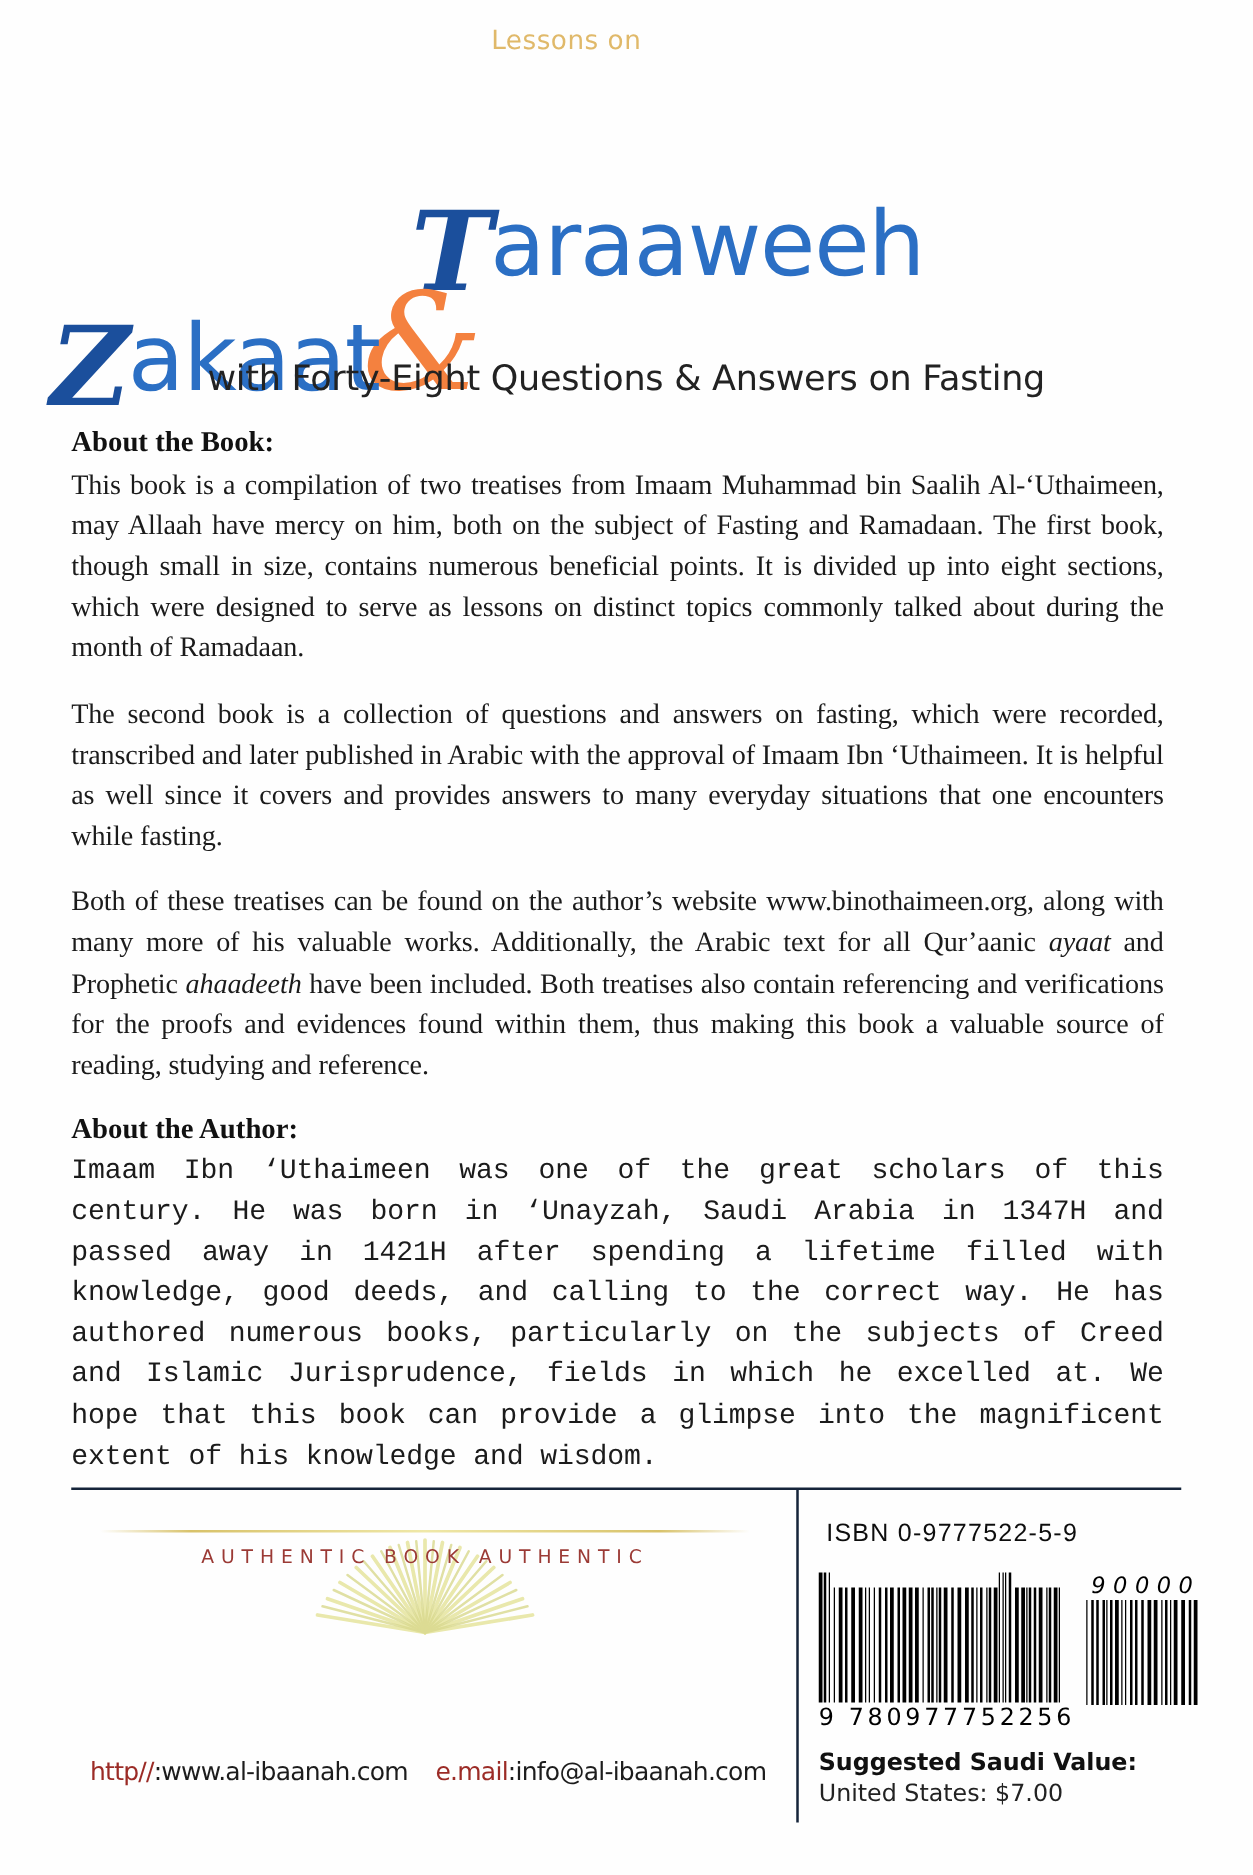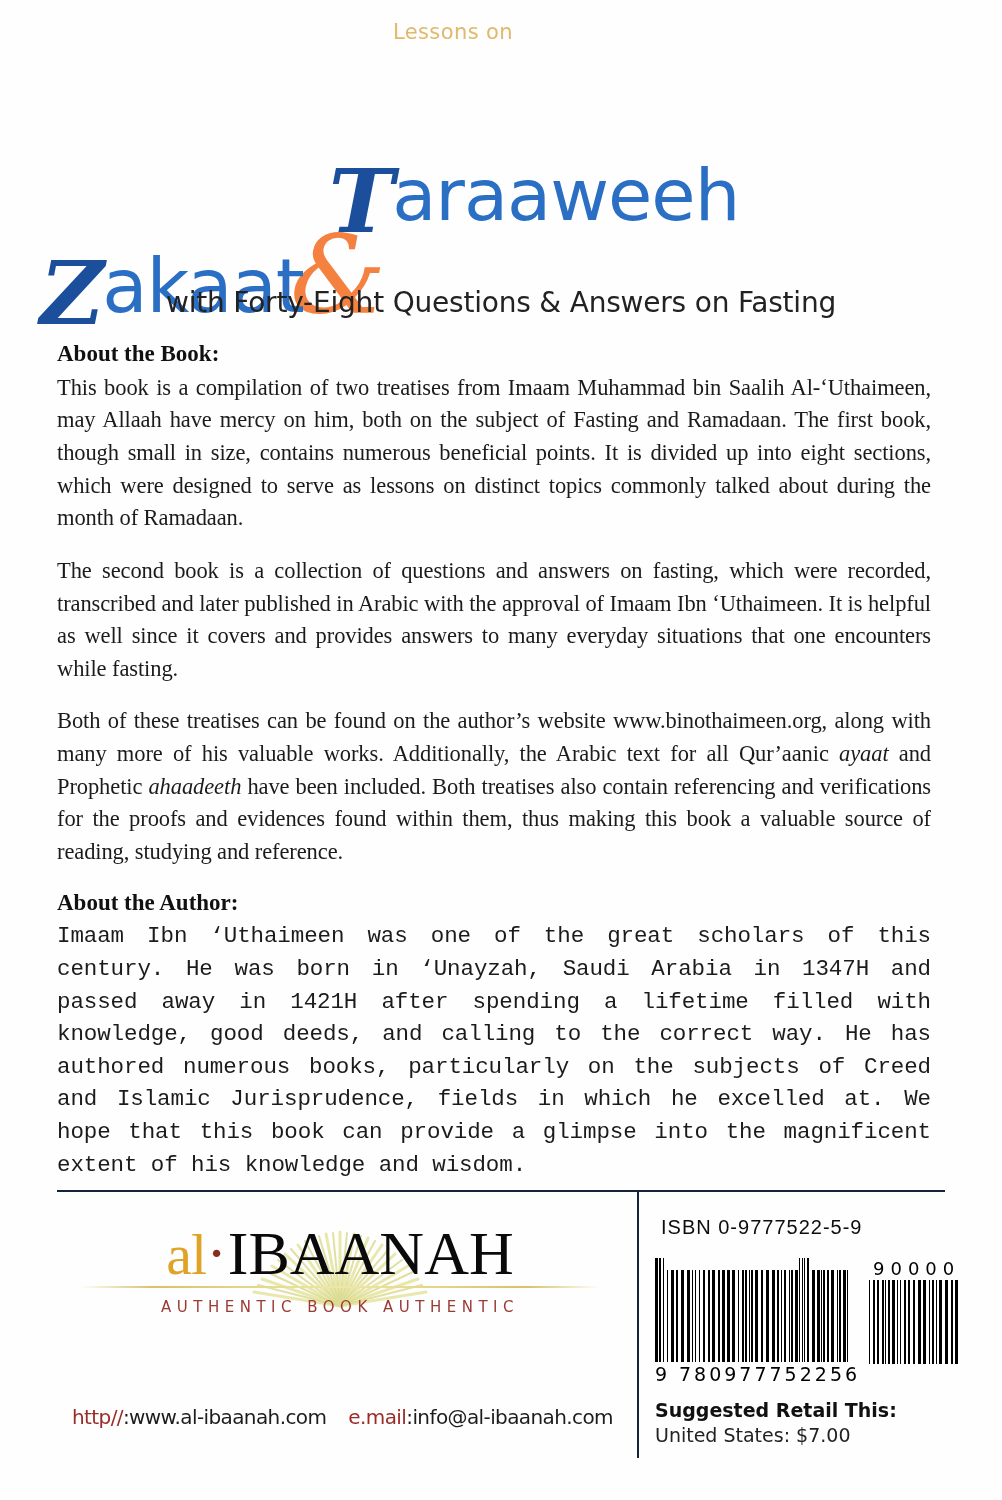--- a/index.html
+++ b/index.html
@@ -245,21 +245,21 @@
     color: #0d0d0d;
     margin-left: 6px;
     margin-bottom: 19px;
   }
   .bars-row {
     display: flex;
     align-items: flex-start;
     gap: 18px;
   }
   .ean-main { position: relative; width: 196px; }
-  .ean-addon { position: relative; width: 92px; padding-top: 22px; }
+  .ean-addon { position: relative; width: 92px; padding-top: 22px; font-style: italic; }
   .bars {
     display: flex;
     align-items: flex-end;
     height: 104px;
   }
   .bars span { display: block; background: #000; height: 100%; }
   .bars span.short { height: 88%; }
   .ean-digits {
     font-family: "DejaVu Sans", sans-serif;
     font-size: 19px;
@@ -368,21 +368,20 @@
           <line x1="110" y1="88" x2="48" y2="42"></line>
           <line x1="110" y1="88" x2="172" y2="42"></line>
           <line x1="110" y1="88" x2="37" y2="54"></line>
           <line x1="110" y1="88" x2="183" y2="54"></line>
           <line x1="110" y1="88" x2="28" y2="67"></line>
           <line x1="110" y1="88" x2="192" y2="67"></line>
         </g>
       </svg>
     </div>
 
-    <div class="logo-text"><span class="logo-al">al</span><span class="logo-dot">·</span><span class="logo-main">IBAANAH</span></div>
 
     <div class="logo-underline"></div>
 
     <div class="tagline">AUTHENTIC BOOK AUTHENTIC</div>
   </div>
 
   <div class="contact"><span class="red">http//</span><span>:www.al-ibaanah.com</span><span class="spacer"></span><span class="red">e.mail</span><span>:info@al-ibaanah.com</span></div>
 
   <div class="barcode-block">
     <div class="isbn-text">ISBN 0-9777522-5-9</div>
@@ -467,17 +466,17 @@
             <span style="width: 2px; margin-right: 2px;"></span>
             <span style="width: 1px; margin-right: 2px;"></span>
             <span style="width: 3px; margin-right: 3px;"></span>
             <span style="width: 3px; margin-right: 3px;"></span>
             <span style="width: 2px; margin-right: 2px;"></span>
             <span style="width: 3px; margin-right: 3px;"></span>
           </div>
       </div>
     </div>
 
-    <div class="srv-label">Suggested Retail This:</div>
+    <div class="srv-label">Suggested Saudi Value:</div>
     <div class="srv-value">United States: $7.00</div>
   </div>
 
 </div>
 
 </body></html>

